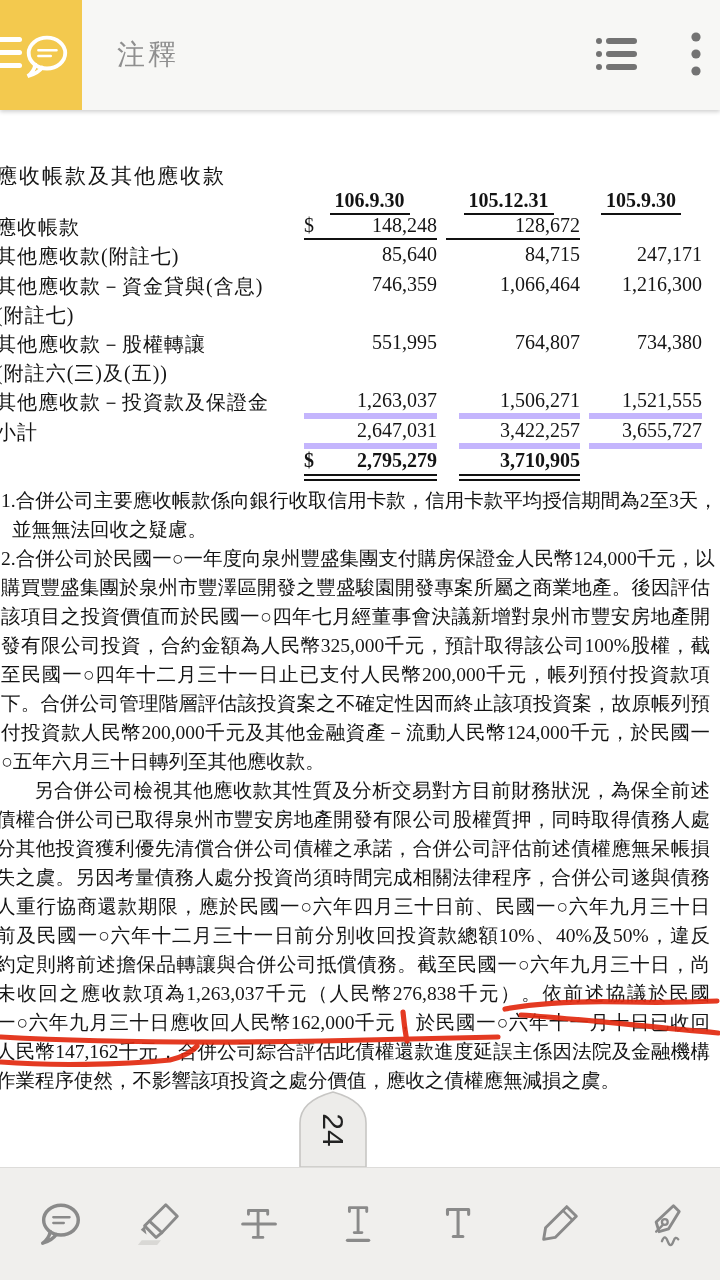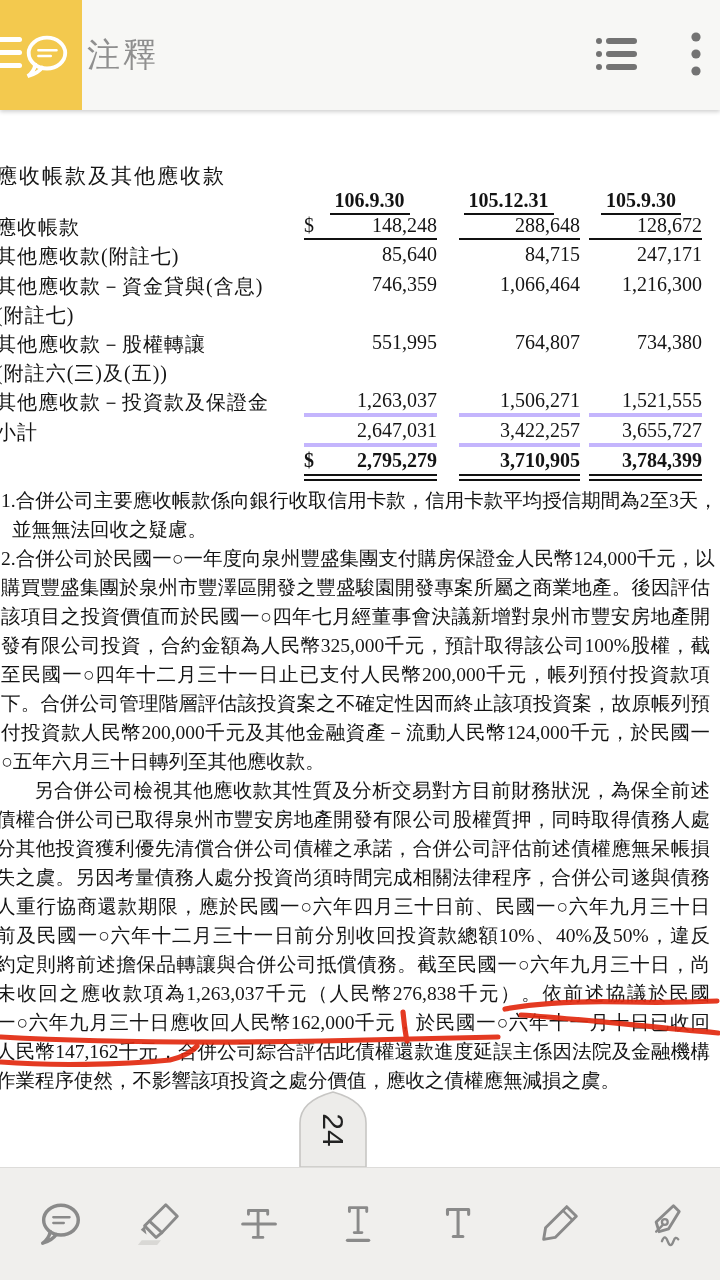--- a/index.html
+++ b/index.html
@@ -6,21 +6,21 @@
   .app{position:relative;width:720px;height:1280px;overflow:hidden;background:#ffffff;
        font-family:"Liberation Sans","DejaVu Sans",sans-serif;}
 
   
   .hdr{position:absolute;top:0;left:0;width:720px;height:110px;background:#f7f7f5;
        box-shadow:0 1.5px 4px rgba(0,0,0,.18);z-index:6;display:flex;align-items:center;}
   .yellow{position:absolute;left:0;top:0;width:82px;height:110px;background:#f3c94e;overflow:hidden;}
   .hamb span{position:absolute;left:-14px;width:36px;height:5px;background:#fff;border-radius:3px;}
   .hamb span:nth-child(1){top:37px}.hamb span:nth-child(2){top:50px}.hamb span:nth-child(3){top:63px}
   .bubble-y{position:absolute;left:21px;top:29px;}
-  .hdr-title{margin-left:87px;font-size:33px;letter-spacing:3px;color:#8f8f8f;}
+  .hdr-title{margin-left:117px;font-size:28px;letter-spacing:3px;color:#8f8f8f;}
   .hdr-actions{position:absolute;right:14px;top:0;height:110px;display:flex;align-items:center;gap:40px;}
   .icon-btn{background:none;border:none;padding:4px;cursor:pointer;}
 
   
   .doc{position:absolute;top:110px;left:0;width:720px;height:1269px;background:#fff;overflow:hidden;}
   .serif{font-family:"Liberation Serif","DejaVu Serif",serif;color:#141414;}
   .sec-title{position:absolute;top:52px;left:-4px;font-size:21px;letter-spacing:2px;white-space:nowrap;}
 
   
   .trow{position:absolute;left:-4px;width:724px;display:grid;
@@ -28,21 +28,21 @@
   .trow .lbl{text-align:left;letter-spacing:1px;}
   .trow .num{text-align:right;}
   .ub{display:block;text-align:right;}
   .money{display:flex;justify-content:space-between;}
   .r0{top:79px;font-weight:bold;}
   .r0 .hd{text-align:center;}
   .r0 .hd i{font-style:normal;display:inline-block;padding:0 5px 1px 5px;border-bottom:2.5px solid #111;}
   .r1{top:104px}.r2{top:133px}.r3{top:163px}.r4{top:192px}.r5{top:221px}
   .r6{top:250px}.r7{top:279px}.r8{top:309px}.r9{top:339px;font-weight:bold;}
   .r1 .ub{border-bottom:2.5px solid #111;padding-bottom:1px;}
-  .r7 .ub,.r8 .ub{border-bottom:4px solid #c4b5fd;padding-bottom:1px;}
+  .r7 .ub,.r8 .ub{border-bottom:6px solid #c4b5fd;padding-bottom:1px;}
   .r9 .ub{border-bottom:7px double #111;padding-bottom:2px;}
   .c2 .ub{margin-left:22px;}
   .c3 .ub{margin-left:9px;}
   .c1 .ub{margin-left:2px;}
 
   
   .notes{position:absolute;top:376px;left:-4px;width:714px;}
   .line{height:29px;line-height:29px;font-size:19.5px;white-space:nowrap;overflow:visible;
         text-align:justify;text-align-last:justify;}
   .line.last{text-align:left;text-align-last:left;}
@@ -120,23 +120,20 @@
           <div class="hd c3"><i>105.9.30</i></div>
         </div>
         <div class="trow r1">
           <div class="lbl">應收帳款</div>
           <div class="num c1">
             <div class="ub money">
               <div class="cur">$</div>
               <div class="n">148,248</div>
             </div>
           </div>
-          <div class="num c2">
-            <div class="ub">288,648</div>
-          </div>
           <div class="num c3">
             <div class="ub">128,672</div>
           </div>
         </div>
         <div class="trow r2">
           <div class="lbl">其他應收款(附註七)</div>
           <div class="num c1">
             <div class="">85,640</div>
           </div>
           <div class="num c2">
@@ -209,23 +206,20 @@
         <div class="trow r9">
           <div class="lbl"></div>
           <div class="num c1">
             <div class="ub money">
               <div class="cur">$</div>
               <div class="n">2,795,279</div>
             </div>
           </div>
           <div class="num c2">
             <div class="ub">3,710,905</div>
-          </div>
-          <div class="num c3">
-            <div class="ub">3,784,399</div>
           </div>
         </div>
       </div>
     <div class="notes" id="notes">
         <div class="para p0">
           <div class="line first">1.合併公司主要應收帳款係向銀行收取信用卡款，信用卡款平均授信期間為2至3天，</div>
           <div class="line last">並無無法回收之疑慮。</div>
         </div>
         <div class="para p1">
           <div class="line first">2.合併公司於民國一○一年度向泉州豐盛集團支付購房保證金人民幣124,000千元，以</div>

